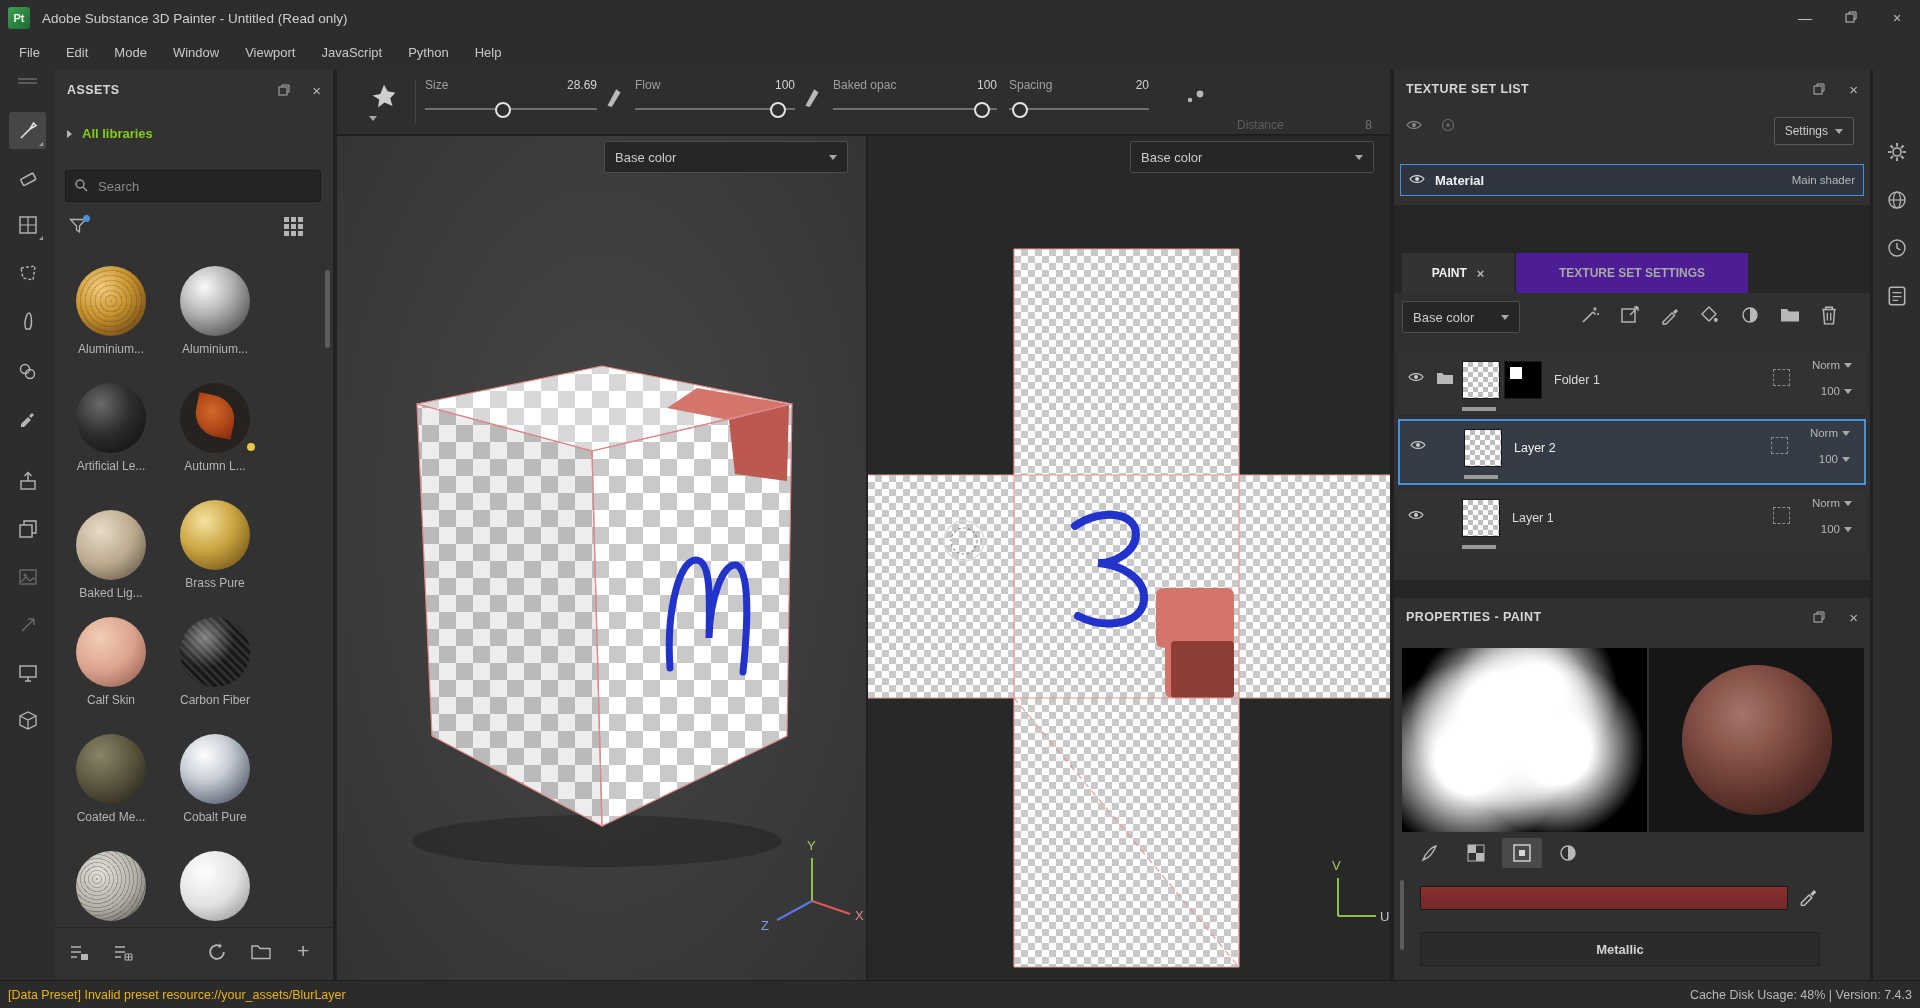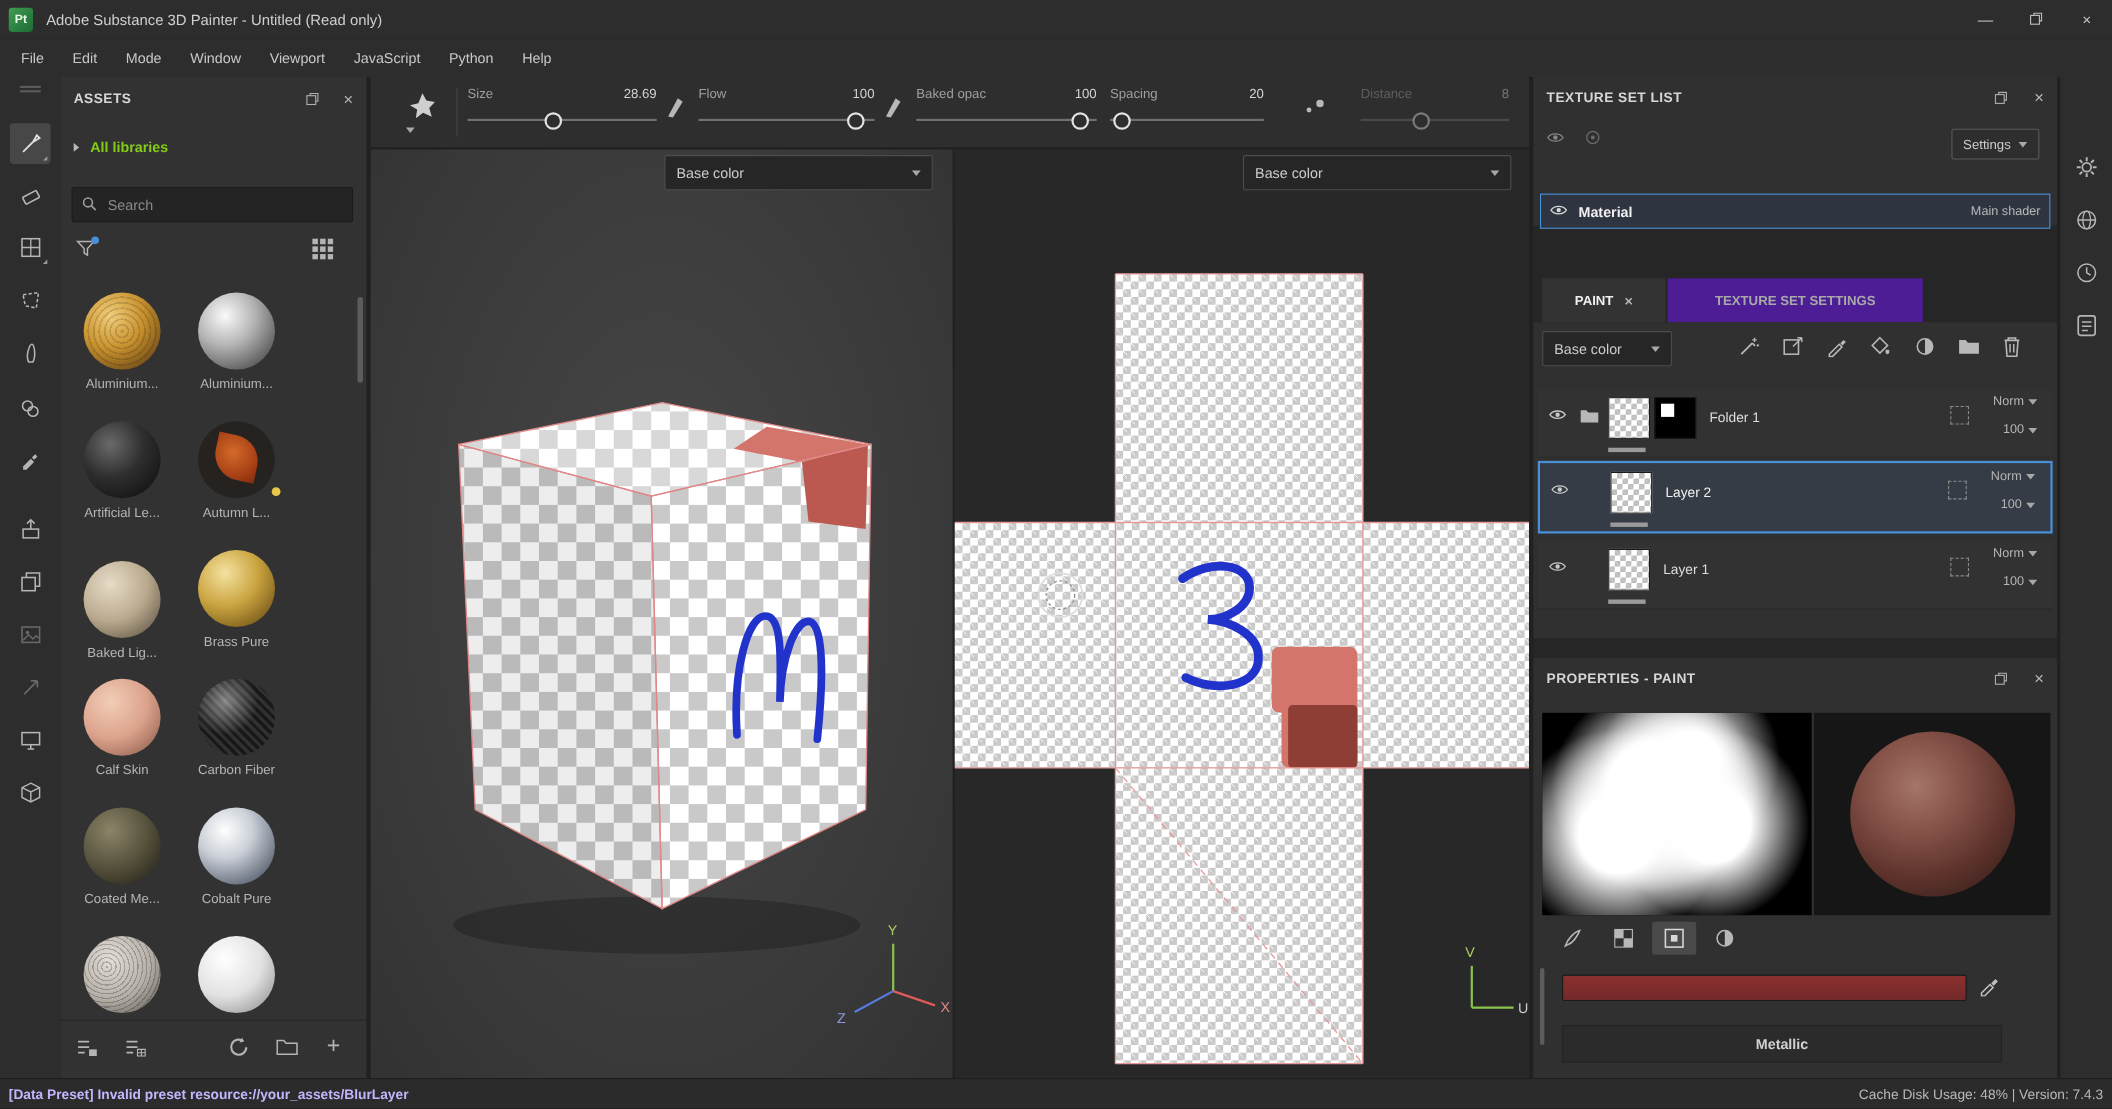--- a/index.html
+++ b/index.html
@@ -28,21 +28,21 @@
      linear-gradient(45deg,#bdbdbd 25%,transparent 25%,transparent 75%,#bdbdbd 75%),
      linear-gradient(45deg,#bdbdbd 25%,transparent 25%,transparent 75%,#bdbdbd 75%);
      background-size:10px 10px;background-position:0 0,5px 5px;}
   
   .toolbar{position:absolute;left:337px;top:70px;width:1053px;height:64px;background:#2e2e2e;border-bottom:1px solid #1d1d1d;}
   .tgroup{position:absolute;top:8px;}
   .trow{display:flex;justify-content:space-between;font-size:12px;color:#9f9f9f;}
   .tval{color:#d2d2d2;}
   .slider{position:relative;height:2px;background:#707070;margin-top:16px;}
   .knob{position:absolute;top:-6px;width:12px;height:12px;border:2px solid #e3e3e3;border-radius:50%;background:#2e2e2e;margin-left:-7px;}
-  .disabled{opacity:.42;}
+  .disabled{opacity:.42;margin-top:40px;}
   
   .toolstrip{position:absolute;left:0;top:70px;width:55px;bottom:28px;background:#2d2d2d;border-right:1px solid #1e1e1e;}
   .tool{position:absolute;left:9px;width:37px;height:37px;border-radius:3px;display:flex;align-items:center;justify-content:center;}
   .tool.sel{background:#474747;}
   .corner{position:absolute;right:3px;bottom:3px;width:0;height:0;border-left:4px solid transparent;border-bottom:4px solid #9a9a9a;}
   
   .assets{position:absolute;left:55px;top:70px;width:278px;bottom:28px;background:#323232;overflow:hidden;}
   .search-box{position:absolute;left:10px;top:100px;width:256px;height:32px;background:#242424;border:1px solid #1b1b1b;border-radius:2px;display:flex;align-items:center;padding:0 8px;box-sizing:border-box;}
   .search-box input{background:transparent;border:none;outline:none;color:#cccccc;font-size:13px;margin-left:8px;width:200px;font-family:inherit;}
   .search-box input::placeholder{color:#8a8a8a;}
@@ -67,21 +67,21 @@
   .t-white{background:radial-gradient(circle at 35% 30%,#ffffff,#e2e2e2 50%,#9a9a9a 88%);}
   
   .vp3d{position:absolute;left:337px;top:136px;width:529px;height:844px;background:radial-gradient(ellipse at 50% 45%,#474747,#383838 75%,#323232);}
   .vp2d{position:absolute;left:868px;top:136px;width:522px;height:844px;background:#282828;}
   .channel-select{position:absolute;height:32px;width:244px;background:#262626;border:1px solid #4c4c4c;border-radius:2px;display:flex;align-items:center;justify-content:space-between;padding:0 10px;box-sizing:border-box;color:#cccccc;font-size:13px;}
   
   .rightpanel{position:absolute;left:1394px;top:70px;width:476px;bottom:28px;background:#262626;}
   .sect{position:absolute;left:0;right:0;background:#303030;}
   .hrow{display:flex;align-items:center;height:38px;padding:0 12px;box-sizing:border-box;}
   .btn-outline{border:1px solid #5a5a5a;border-radius:2px;background:#2e2e2e;color:#cccccc;font-size:12px;display:flex;align-items:center;gap:7px;padding:0 10px;height:28px;box-sizing:border-box;}
-  .mat-row{position:absolute;left:6px;right:6px;height:32px;border:1px solid #4a90d9;background:#2e3440;display:flex;align-items:center;padding:10px 8px;box-sizing:border-box;margin-top:12px;}
+  .mat-row{position:absolute;left:6px;right:6px;height:32px;border:1px solid #4a90d9;background:#2e3440;display:flex;align-items:center;padding:10px 8px;box-sizing:border-box;}
   .tab{position:absolute;top:0;height:40px;display:flex;align-items:center;justify-content:center;font-weight:bold;font-size:12px;gap:10px;}
   .layer-row{position:absolute;left:4px;right:4px;height:62px;background:#323232;border-bottom:1px solid #2a2a2a;}
   .layer-row.sel{border:2px solid #4a90d9;background:#363c45;}
   .lthumb{position:absolute;width:36px;height:36px;border:1px solid #1a1a1a;top:8px;}
   .dotsq{width:15px;height:15px;border:1px dashed #8a8a8a;}
   .small-grey{font-size:11.5px;color:#b5b5b5;display:flex;align-items:center;gap:4px;}
   .minibar{position:absolute;width:34px;height:4px;background:#9a9a9a;}
   .icon-btn{display:flex;align-items:center;justify-content:center;}
   .props-iconbox{position:absolute;width:40px;height:30px;display:flex;align-items:center;justify-content:center;border-radius:2px;}
   .mat-sphere{width:150px;height:150px;border-radius:50%;background:radial-gradient(circle at 40% 33%,#a4756a 0%,#8a564c 28%,#5e332c 62%,#3a201c 88%,#2e1a18 100%);}
@@ -746,17 +746,17 @@
     </span>
     <span class="rs-icon" style="top:214px;">
       <svg width="20" height="22" viewBox="0 0 18 20">
           <rect x="2" y="2" width="14" height="16" rx="2" fill="none" stroke="#b5b5b5" stroke-width="1.4"></rect>
           <path d="M5 7 h8 M5 10.5 h8 M5 14 h5" stroke="#b5b5b5" stroke-width="1.2"></path>
         </svg>
     </span>
   </div>
 
   <div class="statusbar">
-    <span style="color:#c4b5fd;font-weight:bold;">[Data Preset] Invalid preset resource://your_assets/BlurLayer</span>
+    <span style="color:#eab308;">[Data Preset] Invalid preset resource://your_assets/BlurLayer</span>
     <span style="color:#b8b8b8;">Cache Disk Usage:  48% | Version: 7.4.3</span>
   </div>
 
 </div>
 
 </body></html>

